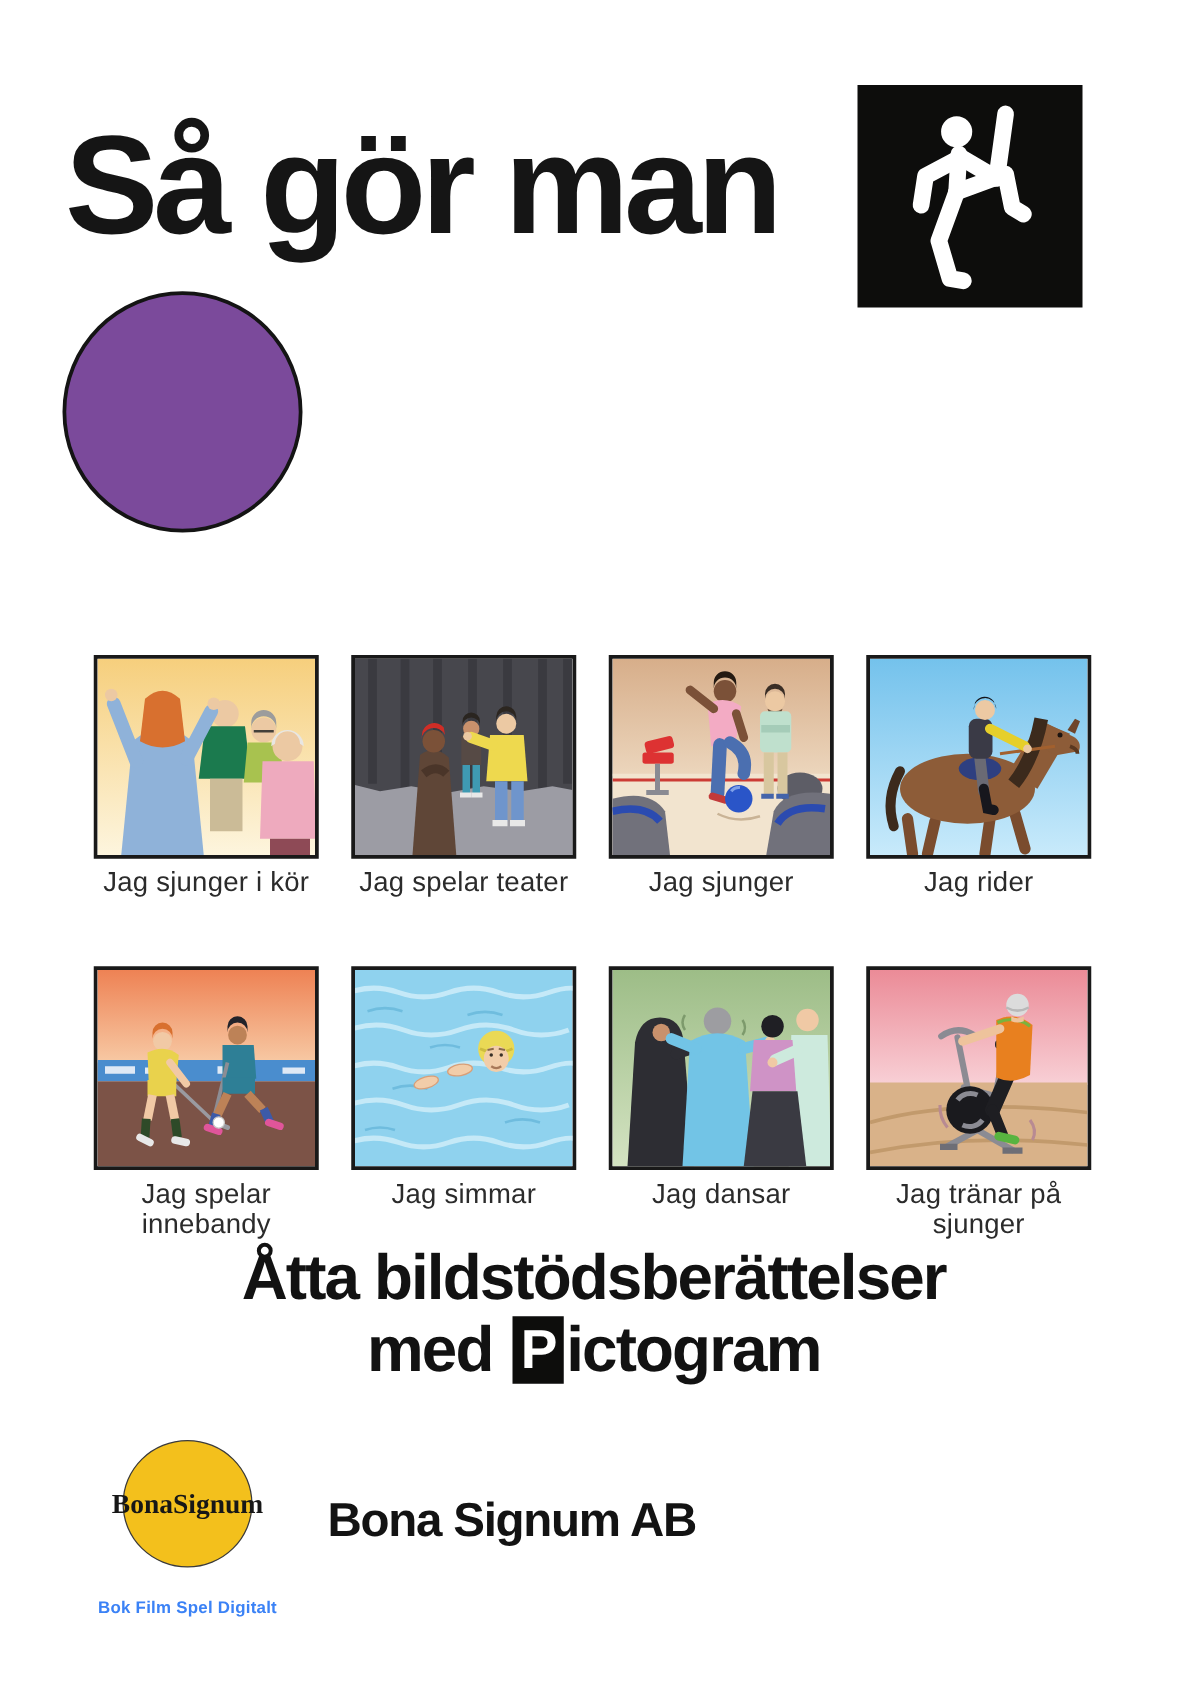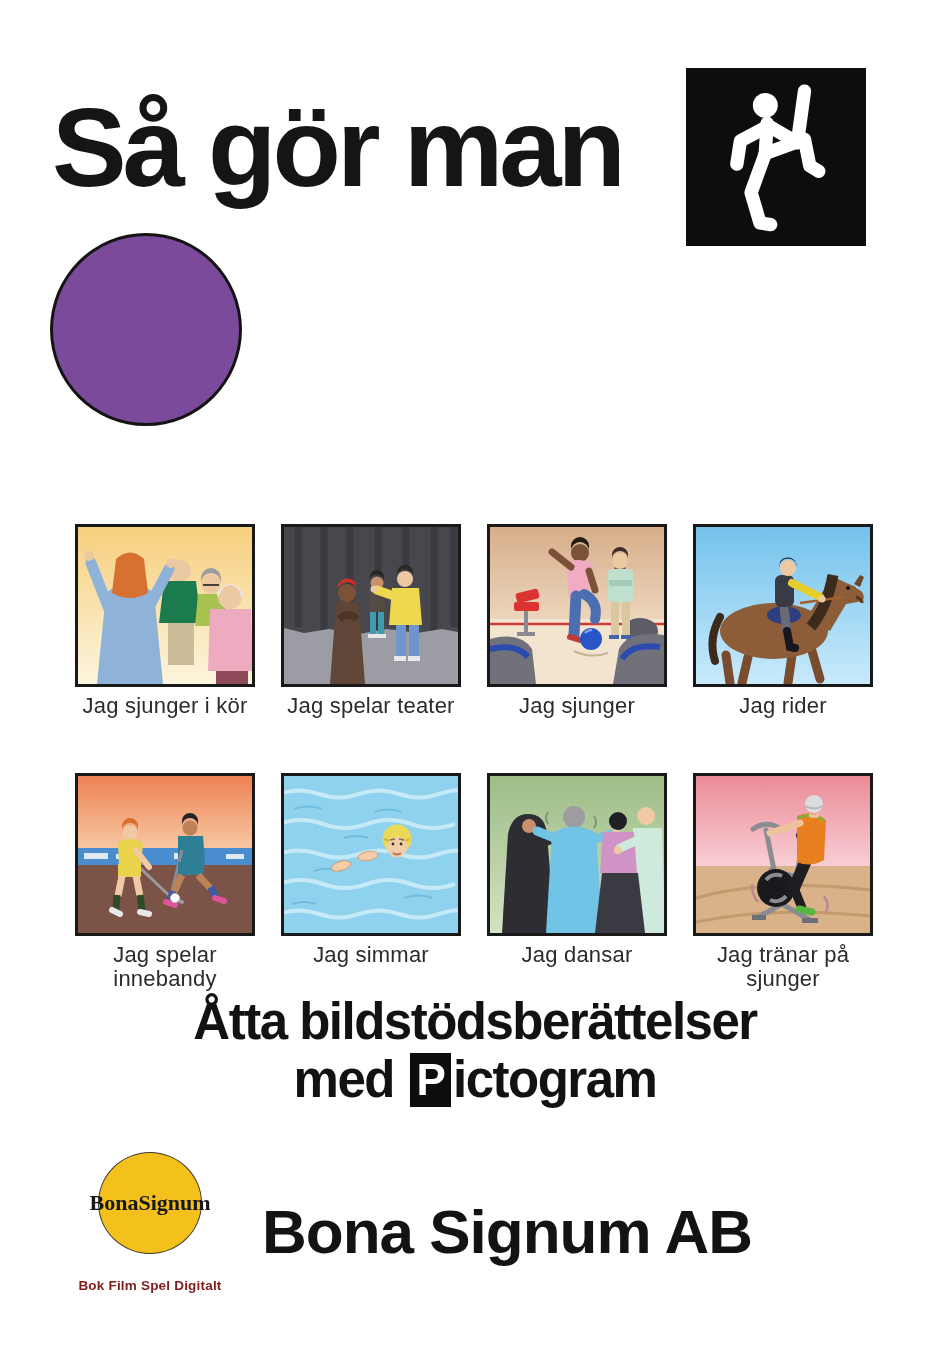--- a/index.html
+++ b/index.html
@@ -38,22 +38,22 @@
   .logo-circle{position:absolute;left:98px;top:1152px;width:102px;height:100px;border-radius:50%;
                background:#f3c01c;border:1.5px solid #3a3a3a;display:flex;flex-direction:row;
                align-items:center;justify-content:center;}
   .logo-circle .l1,.logo-circle .l2{font-family:"Liberation Serif",serif;font-weight:bold;
                color:#171717;line-height:1.0;}
   .logo-circle .l1{font-size:22px;}
   .logo-circle .l2{font-size:22px;}
   .logo-label{position:absolute;left:50px;top:1254px;width:200px;text-align:center;
               font-size:25px;font-weight:bold;color:#1a1a1a;}
   .logo-sublabel{position:absolute;left:50px;top:1278px;width:200px;text-align:center;
-              font-size:13.5px;font-weight:bold;color:#7f1d1d;letter-spacing:0.2px;}
-  .publisher{position:absolute;left:262px;top:1196px;font-size:62px;font-weight:bold;
+              font-size:13.5px;font-weight:bold;color:#3b82f6;letter-spacing:0.2px;}
+  .publisher{position:absolute;left:262px;top:1196px;font-size:38px;font-weight:bold;
              letter-spacing:-1px;color:#131313;}
 </style>
 </head>
 <body>
 
 <div class="page">
 
   <div class="title">Så gör man</div>
 
   <div class="icon-box" style="background-color: rgb(13, 13, 12);">

